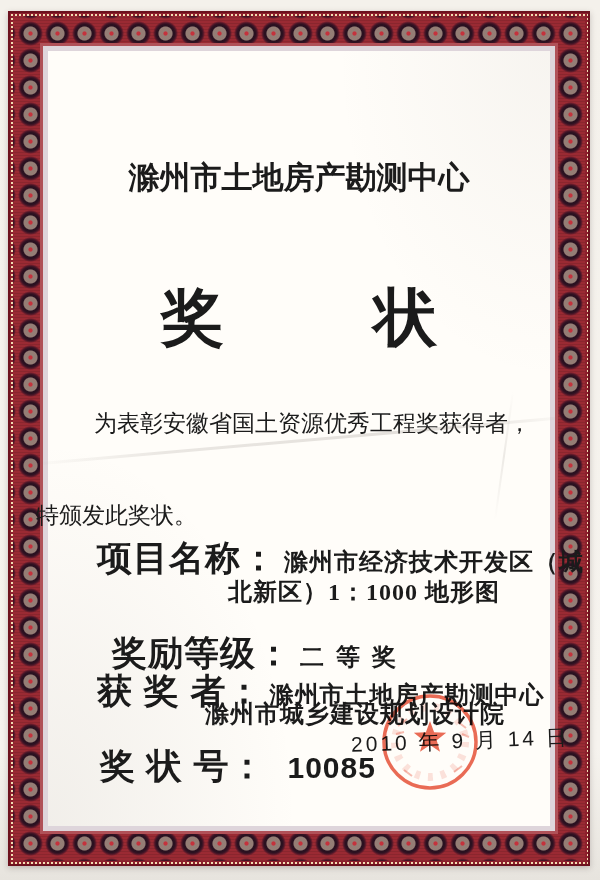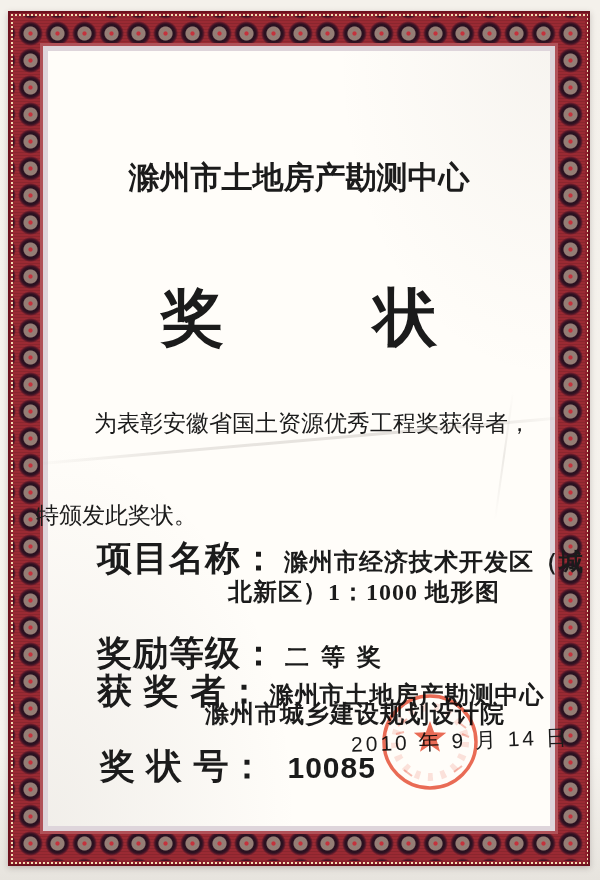--- a/index.html
+++ b/index.html
@@ -54,21 +54,21 @@
   .body-l2{left:-12px;top:425px;margin-top:24px;}
   .row{position:absolute;white-space:nowrap;}
   .lbl{font-size:35px;font-weight:800;letter-spacing:1px;}
   .val{
     font-family:"Liberation Serif","DejaVu Serif",serif;
     font-size:24px;font-weight:700;letter-spacing:1px;margin-top:40px;
   }
   .row-project{left:49px;top:484px;}
   .row-project .val{margin-left:7px;}
   .project-l2{left:180px;top:525px;}
-  .row-grade{left:49px;top:579px;}
+  .row-grade{left:64px;top:579px;}
   .row-grade .val{margin-left:8px;letter-spacing:12px;}
   .row-winner{left:49px;top:617px;}
   .row-winner .val{margin-left:7px;}
   .winner-l2{left:157px;top:647px;}
   .row-number{left:52px;top:692px;}
   .num{
     font-family:"Liberation Sans","DejaVu Sans",sans-serif;
     font-size:30px;font-weight:600;letter-spacing:1px;margin-left:22px;
   }
   .date{

